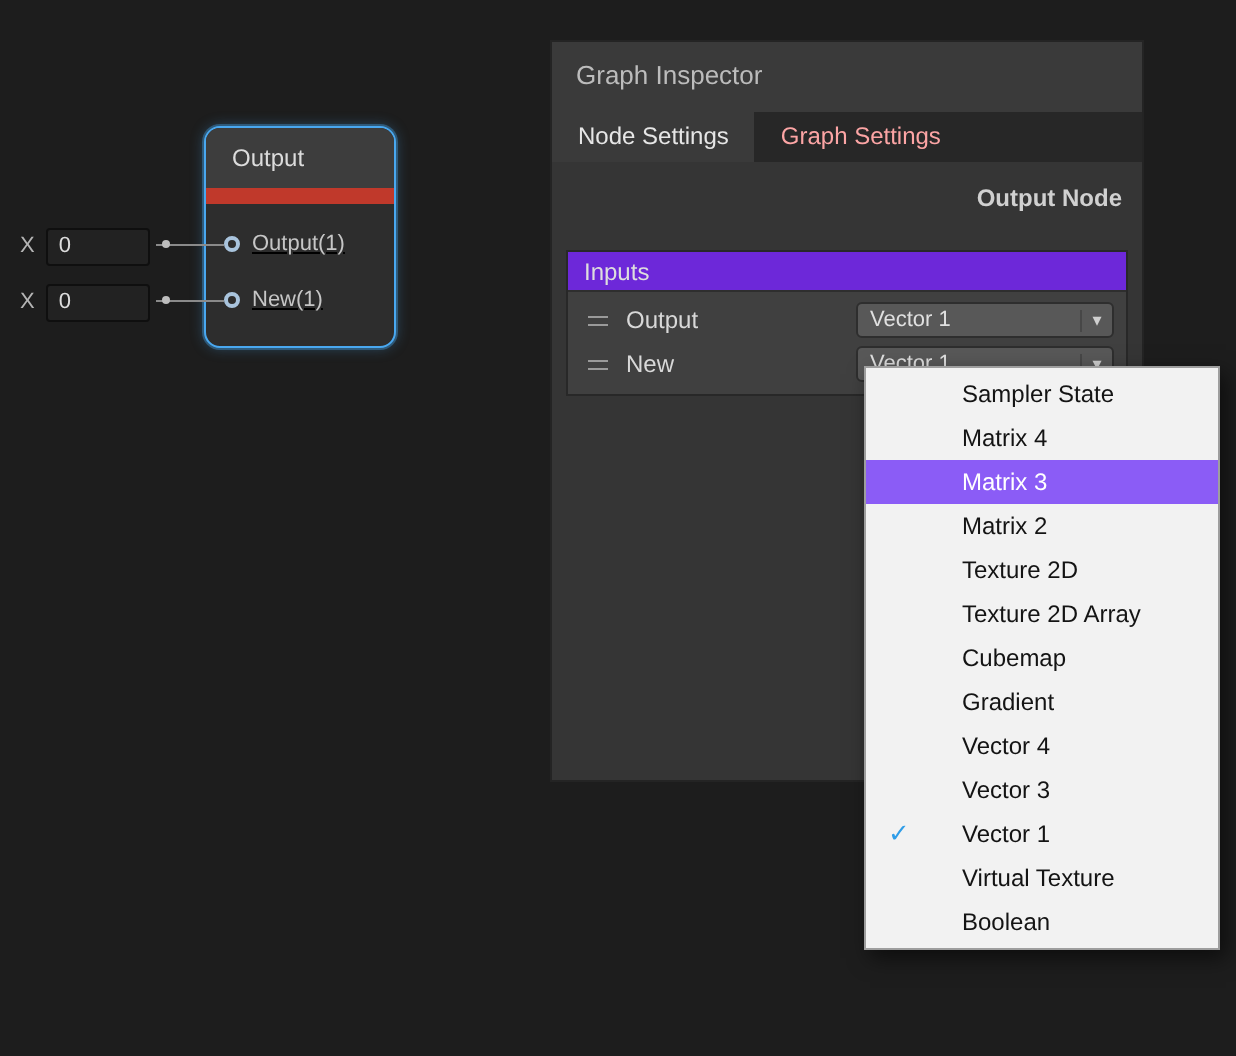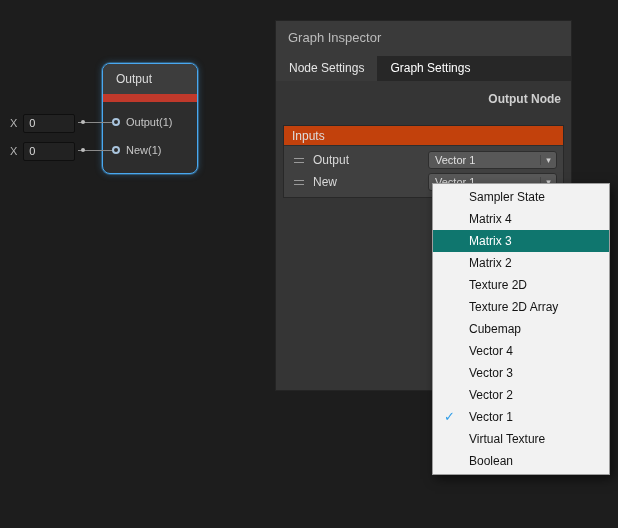--- a/index.html
+++ b/index.html
@@ -5,59 +5,59 @@
   * { margin:0; padding:0; box-sizing:border-box; }
   html,body { width:618px; height:528px; }
   body { background:#1d1d1d; font-family:"Liberation Sans","DejaVu Sans",sans-serif; position:relative; overflow:hidden; }
 
   
   .node { position:absolute; left:102px; top:63px; width:96px; height:111px;
     background:#2d2d2d; border:1px solid #49a8f0; border-radius:8px;
     box-shadow:0 0 0 1px rgba(73,168,240,.35), 0 0 7px rgba(73,168,240,.35); overflow:hidden; }
   .node-header { height:30px; line-height:30px; padding-left:13px; font-size:12px; color:#dcdcdc; background:#3d3d3d; }
   .node-redbar { height:8px; background:#c0392b; }
-  .node-body { padding:6px 0; }
+  .node-body { padding:6px 0;text-decoration:underline; }
   .port-row { height:28px; display:flex; align-items:center; }
   .port-circle { width:8px; height:8px; border:2px solid #a9c4dd; border-radius:50%; margin-left:9px; flex:none; background:#2d2d2d; }
   .port-label { margin-left:6px; font-size:11px; color:#c6c6c6; white-space:nowrap; }
 
   
   .field-group { position:absolute; left:10px; height:20px; display:flex; align-items:center; }
   .fg1 { top:113px; } .fg2 { top:141px; }
   .field-x { font-size:11px; color:#b4b4b4; margin-right:6px; }
   .field-box { width:52px; height:19px; background:#222; border:1px solid #0f0f0f; border-radius:2px;
     font-size:11px; color:#dcdcdc; line-height:17px; padding-left:5px; }
 
   .wire { position:absolute; height:1px; background:#8a8a8a; }
   .w1 { left:78px; top:122px; width:34px; } .w2 { left:78px; top:150px; width:34px; }
   .wire-dot { position:absolute; width:4px; height:4px; border-radius:50%; background:#bdbdbd; }
   .d1 { left:81px; top:120px; } .d2 { left:81px; top:148px; }
 
   
   .inspector { position:absolute; left:275px; top:20px; width:297px; height:371px; background:#353535; border:1px solid #242424; }
   .insp-header { height:35px; line-height:33px; padding-left:12px; font-size:13px; color:#bcbcbc; background:#3a3a3a; }
   .tabbar { height:25px; background:#272727; display:flex; }
-  .tab { line-height:25px; padding:0 13px; font-size:12px; color:#ffffff; }
+  .tab { line-height:25px; padding:0 13px; font-size:12px; color:#fca5a5; }
   .tab.active { background:#3a3a3a; color:#e6e6e6; }
   .section-title { padding:11px 10px 0; font-size:12px; font-weight:bold; color:#d0d0d0;text-align:right; }
   .inputs-box { margin:19px 7px 0; border:1px solid #282828; }
-  .inputs-header { height:20px; line-height:20px; padding-left:8px; font-size:12px; color:#dedede; background:#c2410c; border-bottom:1px solid #2e2e2e; }
+  .inputs-header { height:20px; line-height:20px; padding-left:8px; font-size:12px; color:#dedede; background:#6d28d9; border-bottom:1px solid #2e2e2e; }
   .inputs-body { background:#404040; padding:3px 4px 4px; }
   .input-row { height:22px; display:flex; align-items:center; }
   .drag-handle { width:10px; height:5px; border-top:1px solid #9a9a9a; border-bottom:1px solid #9a9a9a; margin:0 9px 0 6px; flex:none; }
   .input-label { font-size:12px; color:#d8d8d8; }
   .uidropdown { margin-left:auto; margin-right:2px; width:129px; height:18px; background:#585858; border:1px solid #2e2e2e; border-radius:3px; display:flex; align-items:center; font-size:11px; color:#e0e0e0; }
   .uidropdown .val { padding-left:6px; flex:1; }
   .uidropdown .arrow { width:16px; text-align:center; font-size:9px; color:#cfcfcf; border-left:1px solid #474747; }
 
   
   .menu { position:absolute; left:432px; top:183px; width:178px; z-index:10;
     background:#f2f2f2; border:1px solid #9e9e9e; box-shadow:3px 4px 10px rgba(0,0,0,.55); padding:2px 0; }
-  .menu-item { position:relative; height:22px; line-height:22px; padding-left:36px; font-size:12px; color:#141414; }
-  .menu-item.highlighted { background:#0f766e; color:#fff; }
+  .menu-item { position:relative; height:22px; line-height:22px; padding-left:48px; font-size:12px; color:#141414; }
+  .menu-item.highlighted { background:#8b5cf6; color:#fff; }
   .menu-check { position:absolute; left:11px; top:0; color:#2f9de8; font-size:13px; }
 </style>
 </head>
 <body>
 
 <div>
 
   <div class="node">
     <div class="node-header">Output</div>
     <div class="node-redbar"></div>
@@ -119,21 +119,21 @@
   </div>
 
   <div class="menu">
     <div class="menu-item"><span>Sampler State</span></div>
     <div class="menu-item"><span>Matrix 4</span></div>
     <div class="menu-item highlighted"><span>Matrix 3</span></div>
     <div class="menu-item"><span>Matrix 2</span></div>
     <div class="menu-item"><span>Texture 2D</span></div>
     <div class="menu-item"><span>Texture 2D Array</span></div>
     <div class="menu-item"><span>Cubemap</span></div>
+    <div class="menu-item"><span>Gradient</span></div>
     <div class="menu-item"><span>Vector 4</span></div>
     <div class="menu-item"><span>Vector 3</span></div>
-    <div class="menu-item"><span>Vector 2</span></div>
     <div class="menu-item"><span class="menu-check">✓</span><span>Vector 1</span></div>
     <div class="menu-item"><span>Virtual Texture</span></div>
     <div class="menu-item"><span>Boolean</span></div>
   </div>
 
 </div>
 
 </body></html>

